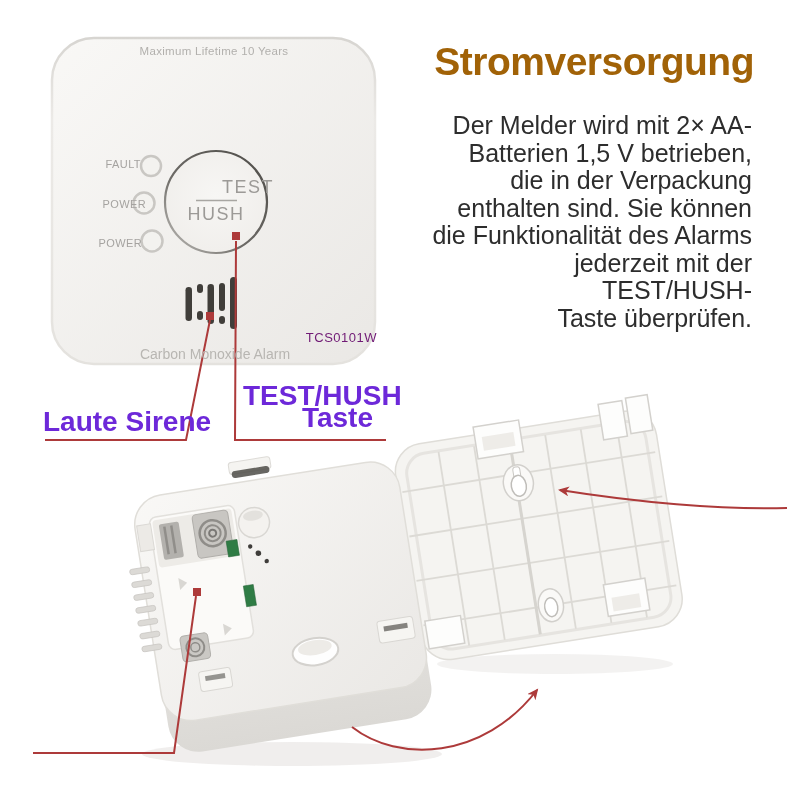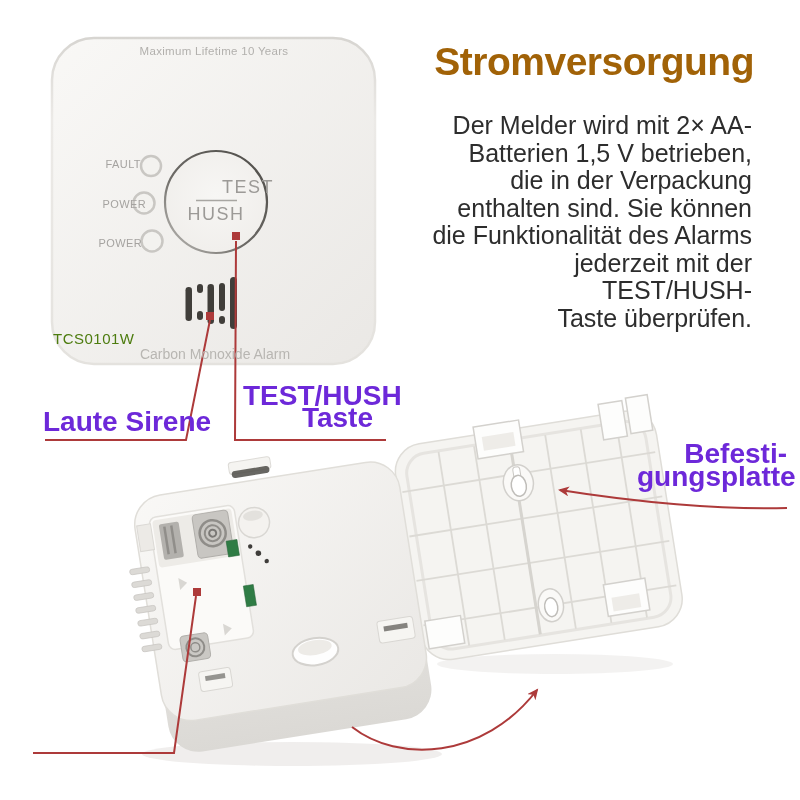--- a/index.html
+++ b/index.html
@@ -16,22 +16,22 @@
   .dev-top{left:52px;top:45px;width:324px;text-align:center;
            font-size:11.5px;letter-spacing:.3px;color:#b2b0ad;}
   .led-label{width:80px;text-align:right;font-size:11px;letter-spacing:.4px;color:#a5a3a0;}
   .led-fault{left:61px;top:158px;}
   .led-power{left:66px;top:198px;}
   .led-alarm{left:62px;top:237px;}
   .btn-word{left:166px;width:100px;text-align:center;font-size:18px;
             letter-spacing:1.5px;color:#9c9a97;}
   .btn-test{top:177px;padding-left:32px;}
   .btn-hush{top:204px;}
-  .dev-model{left:53px;top:330px;width:324px;text-align:left;
-             font-size:15px;letter-spacing:.5px;color:#4d7c0f;}
+  .dev-model{left:53px;top:330px;width:324px;text-align:right;
+             font-size:13px;letter-spacing:.5px;color:#701a75;}
   .dev-name{left:53px;top:346px;width:324px;text-align:center;
             font-size:14px;color:#b8b6b2;}
 
   .callout{font-size:28px;font-weight:700;color:#6d28d9;white-space:pre-line;}
   .lbl-siren{left:43px;top:406px;}
   .lbl-testhush{left:243px;top:385px;width:130px;text-align:right;line-height:22px;}
   .lbl-plate{left:637px;top:442px;width:150px;text-align:right;line-height:23px;}
   .lbl-battery{left:33px;top:710px;}
 </style>
 </head>
@@ -227,16 +227,14 @@
   <div class="txt led-label led-power">POWER</div>
   <div class="txt led-label led-alarm">POWER</div>
   <div class="txt btn-word btn-test">TEST</div>
   <div class="txt btn-word btn-hush">HUSH</div>
   <div class="txt dev-model">TCS0101W</div>
   <div class="txt dev-name">Carbon Monoxide Alarm</div>
 
   <div class="txt callout lbl-siren">Laute Sirene</div>
   <div class="txt callout lbl-testhush">TEST/HUSH
 Taste</div>
-  <div class="txt callout lbl-plate">Befesti-
-gungsplatte</div>
 
 </div>
 
 </body></html>

